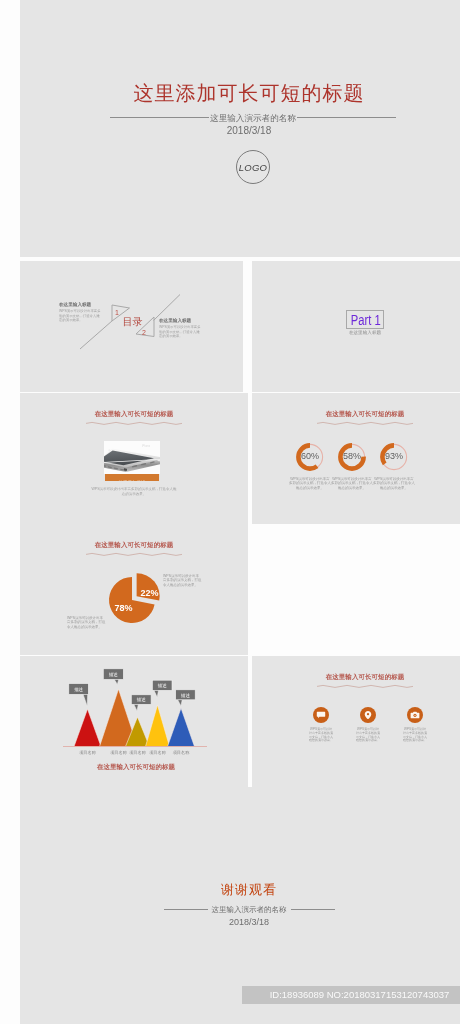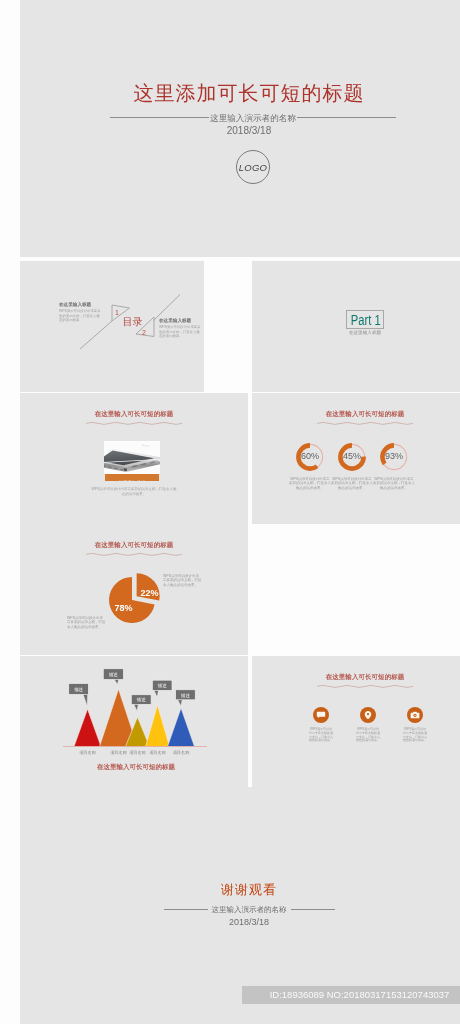--- a/index.html
+++ b/index.html
@@ -24,21 +24,21 @@
   .cat-num2{left:122px;top:67.5px;}
   .cat-center{position:absolute;left:102.5px;top:55px;color:#b2453c;font-size:10px;line-height:11px;letter-spacing:0px;font-weight:400;}
   .cat-block{position:absolute;width:42px;}
   .cat-h{color:#6f6f6f;font-size:4.6px;line-height:6px;font-weight:700;margin-bottom:1px;}
   .cat-p{color:#9b9b9b;font-size:3.4px;line-height:4.5px;}
   .cat-b1{left:39px;top:41px;}
   .cat-b2{left:139px;top:57px;}
 
   
   .part-box{position:absolute;left:94px;top:49px;width:36px;height:17px;
-    border:1px solid #a8a8a8;color:#0f766e;text-align:center;}
+    border:1px solid #a8a8a8;color:#6d28d9;text-align:center;}
   .part-box span{display:inline-block;white-space:nowrap;font-size:14px;line-height:17px;font-weight:400;
     transform:scaleX(0.80);transform-origin:center;}
   .part-sub{position:absolute;left:0;right:0;top:68.5px;text-align:center;color:#8a8a8a;font-size:4.6px;line-height:6px;}
 
   
   .hdr{position:absolute;left:0;right:0;top:16px;text-align:center;}
   .hdr-t{color:#b5574d;font-size:13px;line-height:18px;font-weight:700;letter-spacing:0.1px;white-space:nowrap;
     transform:scale(0.5);transform-origin:center top;height:18px;}
   .hdr-wave{display:block;margin:-7px auto 0;}
 
@@ -107,21 +107,21 @@
     <div class="cover-title">这里添加可长可短的标题</div>
     <div class="cover-sub">
       <span class="ln"></span><span>这里输入演示者的名称</span><span class="ln"></span>
     </div>
     <div class="cover-date">2018/3/18</div>
     <div class="logo-circle">
         <span>LOGO</span>
       </div>
   </div>
 
-  <div class="slide" id="s-catalog" style="left:0;top:261px;width:184px;height:131px;">
+  <div class="slide" id="s-catalog" style="left:0;top:261px;width:223px;height:131px;">
     <svg class="cat-svg" width="228" height="131" viewBox="0 0 228 131">
       <line x1="60" y1="88" x2="92.5" y2="59.5" stroke="#a9a9a9" stroke-width="1"></line>
       <line x1="133.5" y1="59.5" x2="160" y2="33.5" stroke="#a9a9a9" stroke-width="1"></line>
       <polygon points="92,44 109.5,47 92,60" fill="none" stroke="#a9a9a9" stroke-width="1" stroke-linejoin="round"></polygon>
       <polygon points="116,73 134,75.5 134,56" fill="none" stroke="#a9a9a9" stroke-width="1" stroke-linejoin="round"></polygon>
     </svg>
     <div class="cat-num cat-num1">1</div>
     <div class="cat-num cat-num2">2</div>
     <div class="cat-center">目录</div>
     <div class="cat-block cat-b1">
@@ -202,21 +202,21 @@
               <circle cx="17" cy="17" r="11.6" fill="none" stroke="#d2691e" stroke-width="4.6" stroke-dasharray="43.730969737969914 72.8849495632832" transform="translate(34,0) scale(-1,1) rotate(-90 17 17)"></circle>
             </svg><div class="donut-val">60%</div></div>
           <div class="donut-body">
             <span>WPS演示可以设计出丰富多彩的演示文稿，打造令人难忘的演示效果。</span>
           </div>
         </div>
         <div class="donut-cell">
           <div class="donut-wrap"><svg width="34" height="34" viewBox="0 0 34 34">
               <circle cx="17" cy="17" r="12.6" fill="none" stroke="#e7b2a8" stroke-width="1.1"></circle>
               <circle cx="17" cy="17" r="11.6" fill="none" stroke="#d2691e" stroke-width="4.6" stroke-dasharray="54.663712172462404 72.8849495632832" transform="translate(34,0) scale(-1,1) rotate(-90 17 17)"></circle>
-            </svg><div class="donut-val">45%</div></div>
+            </svg><div class="donut-val">58%</div></div>
           <div class="donut-body">
             <span>WPS演示可以设计出丰富多彩的演示文稿，打造令人难忘的演示效果。</span>
           </div>
         </div>
         <div class="donut-cell">
           <div class="donut-wrap"><svg width="34" height="34" viewBox="0 0 34 34">
               <circle cx="17" cy="17" r="12.6" fill="none" stroke="#e7b2a8" stroke-width="1.1"></circle>
               <circle cx="17" cy="17" r="11.6" fill="none" stroke="#d2691e" stroke-width="4.6" stroke-dasharray="25.50973234714912 72.8849495632832" transform="translate(34,0) scale(-1,1) rotate(-90 17 17)"></circle>
             </svg><div class="donut-val">93%</div></div>
           <div class="donut-body">

